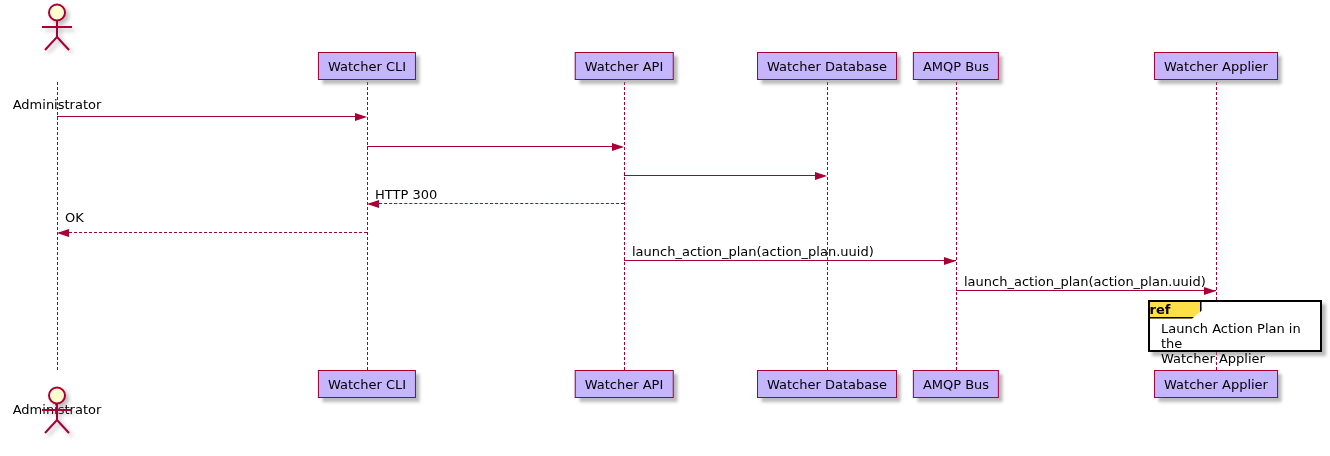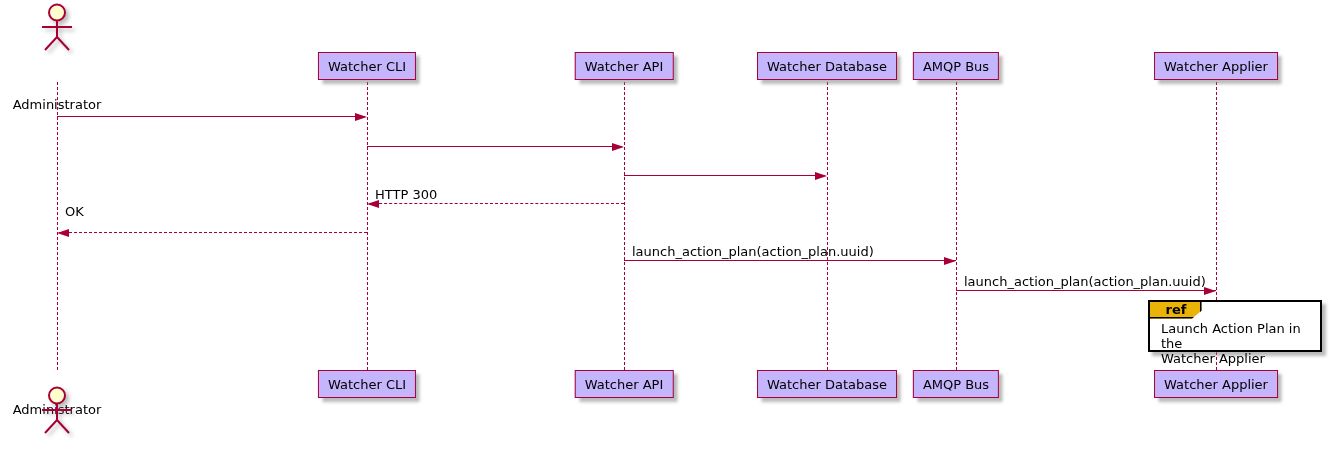--- a/index.html
+++ b/index.html
@@ -39,24 +39,24 @@
   .ah.right{border-left:12px solid #A80036;}
   .ah.left{border-right:12px solid #A80036;}
   
   .refbox{
     position:absolute;left:1148px;top:300px;width:170px;height:48px;
     background:#ffffff;border:2px solid #000;z-index:4;
     box-shadow:4px 4px 3px rgba(130,130,130,0.55);
   }
   .reftag{
     position:absolute;left:-0.5px;top:-0.5px;width:52px;height:17px;
-    background:#eab308;
+    background:#fde047;
     border-right:2px solid #000;border-bottom:2px solid #000;
     clip-path:polygon(0 0,100% 0,100% 55%,82% 100%,0 100%);
-    font-weight:bold;padding-left:16px;line-height:16px;box-sizing:border-box;
+    font-weight:bold;padding-left:0;line-height:16px;box-sizing:border-box;
   }
   .refline{padding-left:11px;line-height:15px;}
   .refline.first{margin-top:19px;}
 </style>
 </head>
 <body>
 
 <div class="canvas">
 
   <div class="lifeline" style="left:56.5px"></div>
@@ -87,21 +87,21 @@
   <div class="mline solid" style="left:367px;top:146px;width:255px"></div>
   <div class="ah right" style="left:612px;top:142.5px"></div>
 
   <div class="mline solid" style="left:624px;top:175px;width:201px"></div>
   <div class="ah right" style="left:815px;top:171.5px"></div>
 
   <div class="mlabel" style="left:375px;top:187px">HTTP 300</div>
   <div class="mline dashed" style="left:369px;top:203px;width:255px"></div>
   <div class="ah left" style="left:367px;top:199.5px"></div>
 
-  <div class="mlabel" style="left:65px;top:204px">OK</div>
+  <div class="mlabel" style="left:65px;top:210px">OK</div>
   <div class="mline dashed" style="left:59px;top:232px;width:308px"></div>
   <div class="ah left" style="left:57px;top:228.5px"></div>
 
   <div class="mlabel" style="left:632px;top:244px">launch_action_plan(action_plan.uuid)</div>
   <div class="mline solid" style="left:624px;top:260px;width:332px"></div>
   <div class="ah right" style="left:944px;top:256.5px"></div>
 
   <div class="mlabel" style="left:964px;top:274px">launch_action_plan(action_plan.uuid)</div>
   <div class="mline solid" style="left:956px;top:290px;width:260px"></div>
   <div class="ah right" style="left:1204px;top:286.5px"></div>

